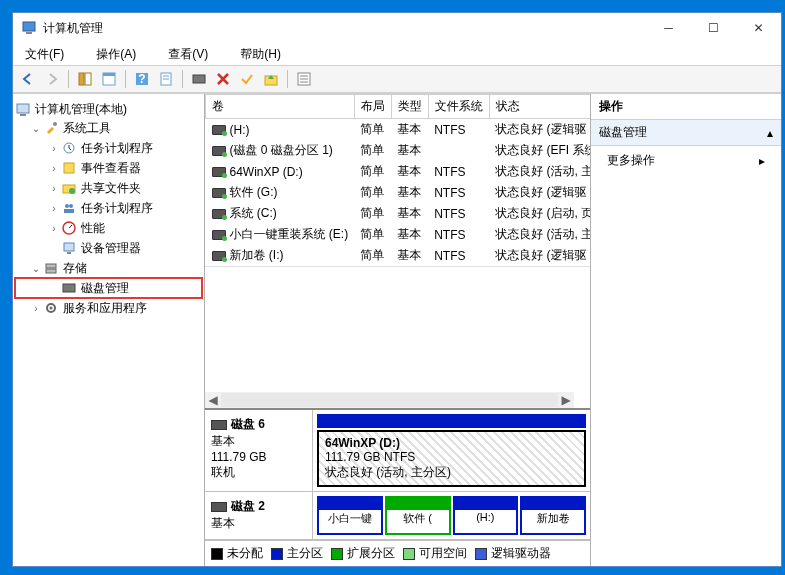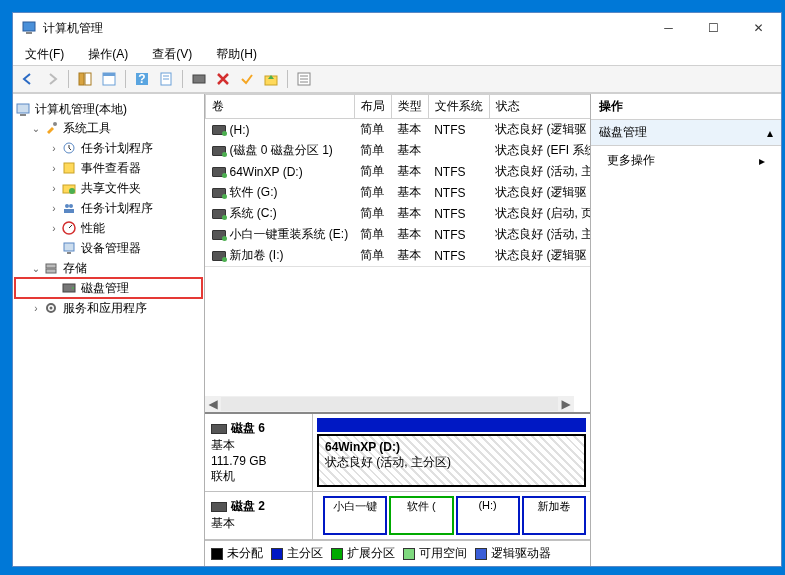--- a/index.html
+++ b/index.html
@@ -2,21 +2,21 @@
 <html><head>
 <meta charset="utf-8">
 <style>
 * { box-sizing: border-box; margin: 0; padding: 0; font-family: "Microsoft YaHei", "SimSun", sans-serif; font-size: 12px; }
 body { background: #0078d7; padding: 12px 6px 6px 12px; width: 785px; height: 575px; }
 .window { background: #fff; border: 1px solid #5a88c4; width: 770px; height: 555px; display: flex; flex-direction: column; }
 .titlebar { height: 30px; display: flex; align-items: center; padding: 0 0 0 8px; }
 .titlebar .icon { width: 16px; height: 16px; margin-right: 6px; }
 .titlebar .title { flex: 1; color: #000; }
 .titlebar .winbtn { width: 45px; height: 30px; display: flex; align-items: center; justify-content: center; color: #333; cursor: pointer; }
-.menubar { height: 22px; display: flex; align-items: center; padding: 0 6px; gap: 12px; }
+.menubar { height: 22px; display: flex; align-items: center; padding: 0 6px; gap: 20px; }
 .menubar .mitem { padding: 2px 6px; cursor: pointer; }
 .toolbar { height: 28px; border-top: 1px solid #d0d0d0; border-bottom: 1px solid #d0d0d0; display: flex; align-items: center; padding: 0 4px; gap: 2px; background: #f5f5f5; }
 .toolbar .tbtn { width: 22px; height: 22px; display: flex; align-items: center; justify-content: center; cursor: pointer; }
 .toolbar .tsep { width: 1px; height: 18px; background: #c0c0c0; margin: 0 3px; }
 .content { flex: 1; display: flex; border-top: 1px solid #d0d0d0; overflow: hidden; }
 .tree { width: 192px; border-right: 1px solid #b0b0b0; padding: 4px 2px; overflow: auto; }
 .tree .node { display: flex; align-items: center; height: 20px; cursor: pointer; white-space: nowrap; }
 .tree .exp { width: 14px; text-align: center; color: #666; font-size: 10px; }
 .tree .nicon { width: 16px; height: 16px; margin-right: 4px; display: inline-flex; align-items: center; justify-content: center; }
 .tree .nlabel { }
@@ -345,31 +345,32 @@
           <div class="diskinfo">
             <div><span class="dicon"></span><span class="dname">磁盘 6</span></div>
             <div>基本</div>
             <div>111.79 GB</div>
             <div>联机</div>
           </div>
           <div class="diskmap" style="flex-direction:column">
             <div class="part header-blue"></div>
             <div class="part hatched" style="flex:1">
               <div class="pname">64WinXP   (D:)</div>
+              <div class="pline">111.79 GB NTFS</div>
               <div class="pline">状态良好 (活动, 主分区)</div>
             </div>
           </div>
         </div>
 
         <div class="diskrow" style="height:48px">
           <div class="diskinfo">
             <div><span class="dicon"></span><span class="dname">磁盘 2</span></div>
             <div>基本</div>
           </div>
-          <div class="diskmap" style="gap:0">
+          <div class="diskmap" style="flex-direction:column;gap:0">
             <div style="display:flex;gap:2px">
               <div class="small-blue-head" style="flex:1"></div>
               <div class="small-blue-head" style="flex:1;background:#0a0"></div>
               <div class="small-blue-head" style="flex:1"></div>
               <div class="small-blue-head" style="flex:1"></div>
             </div>
             <div style="display:flex;gap:2px;flex:1">
               <div class="small-part blue">小白一键</div>
               <div class="small-part">软件  (</div>
               <div class="small-part blue">(H:)</div>

